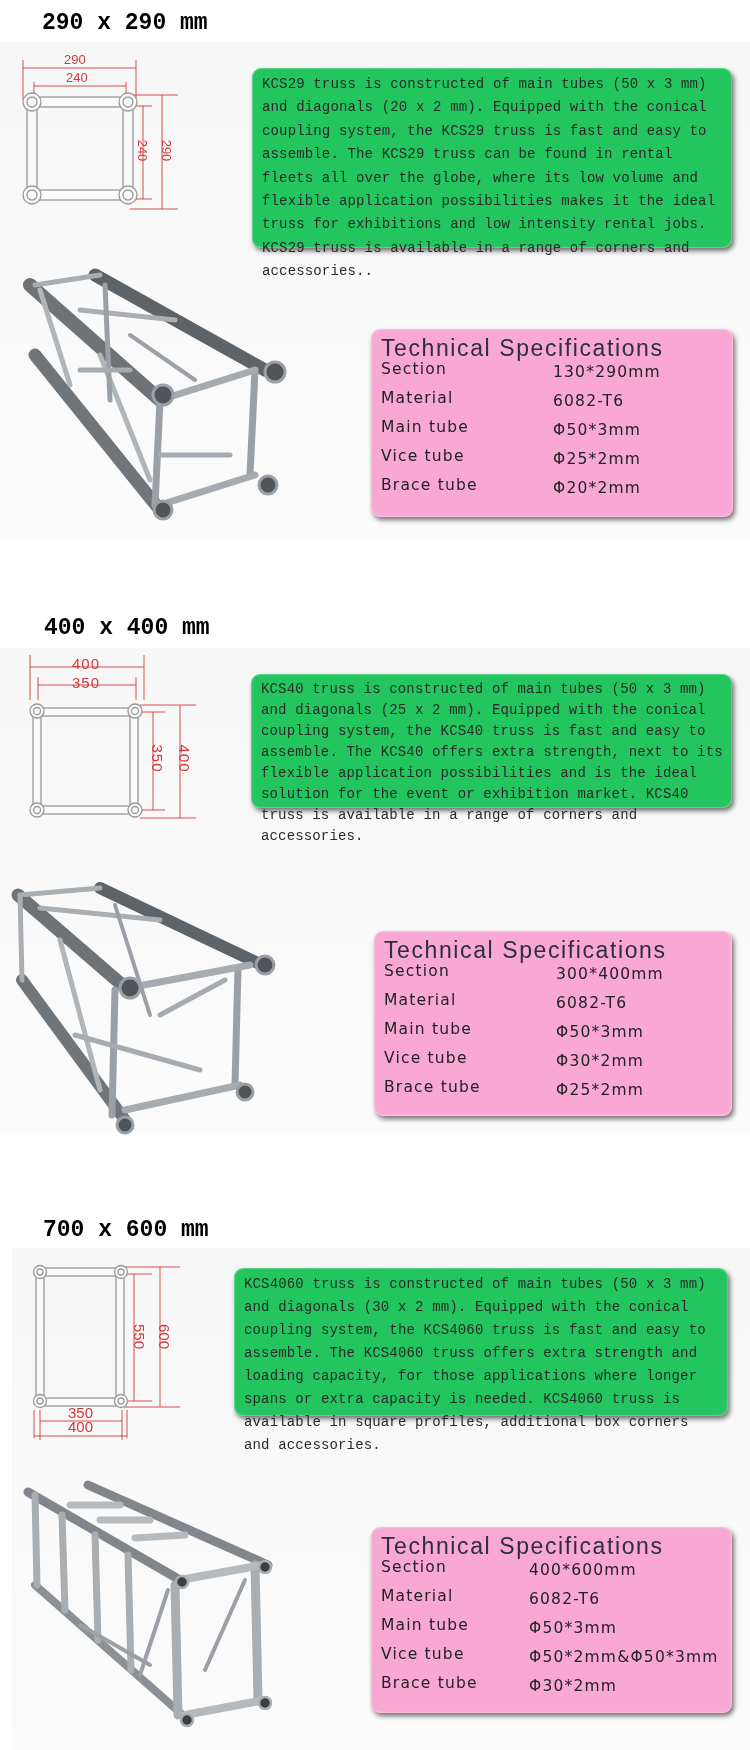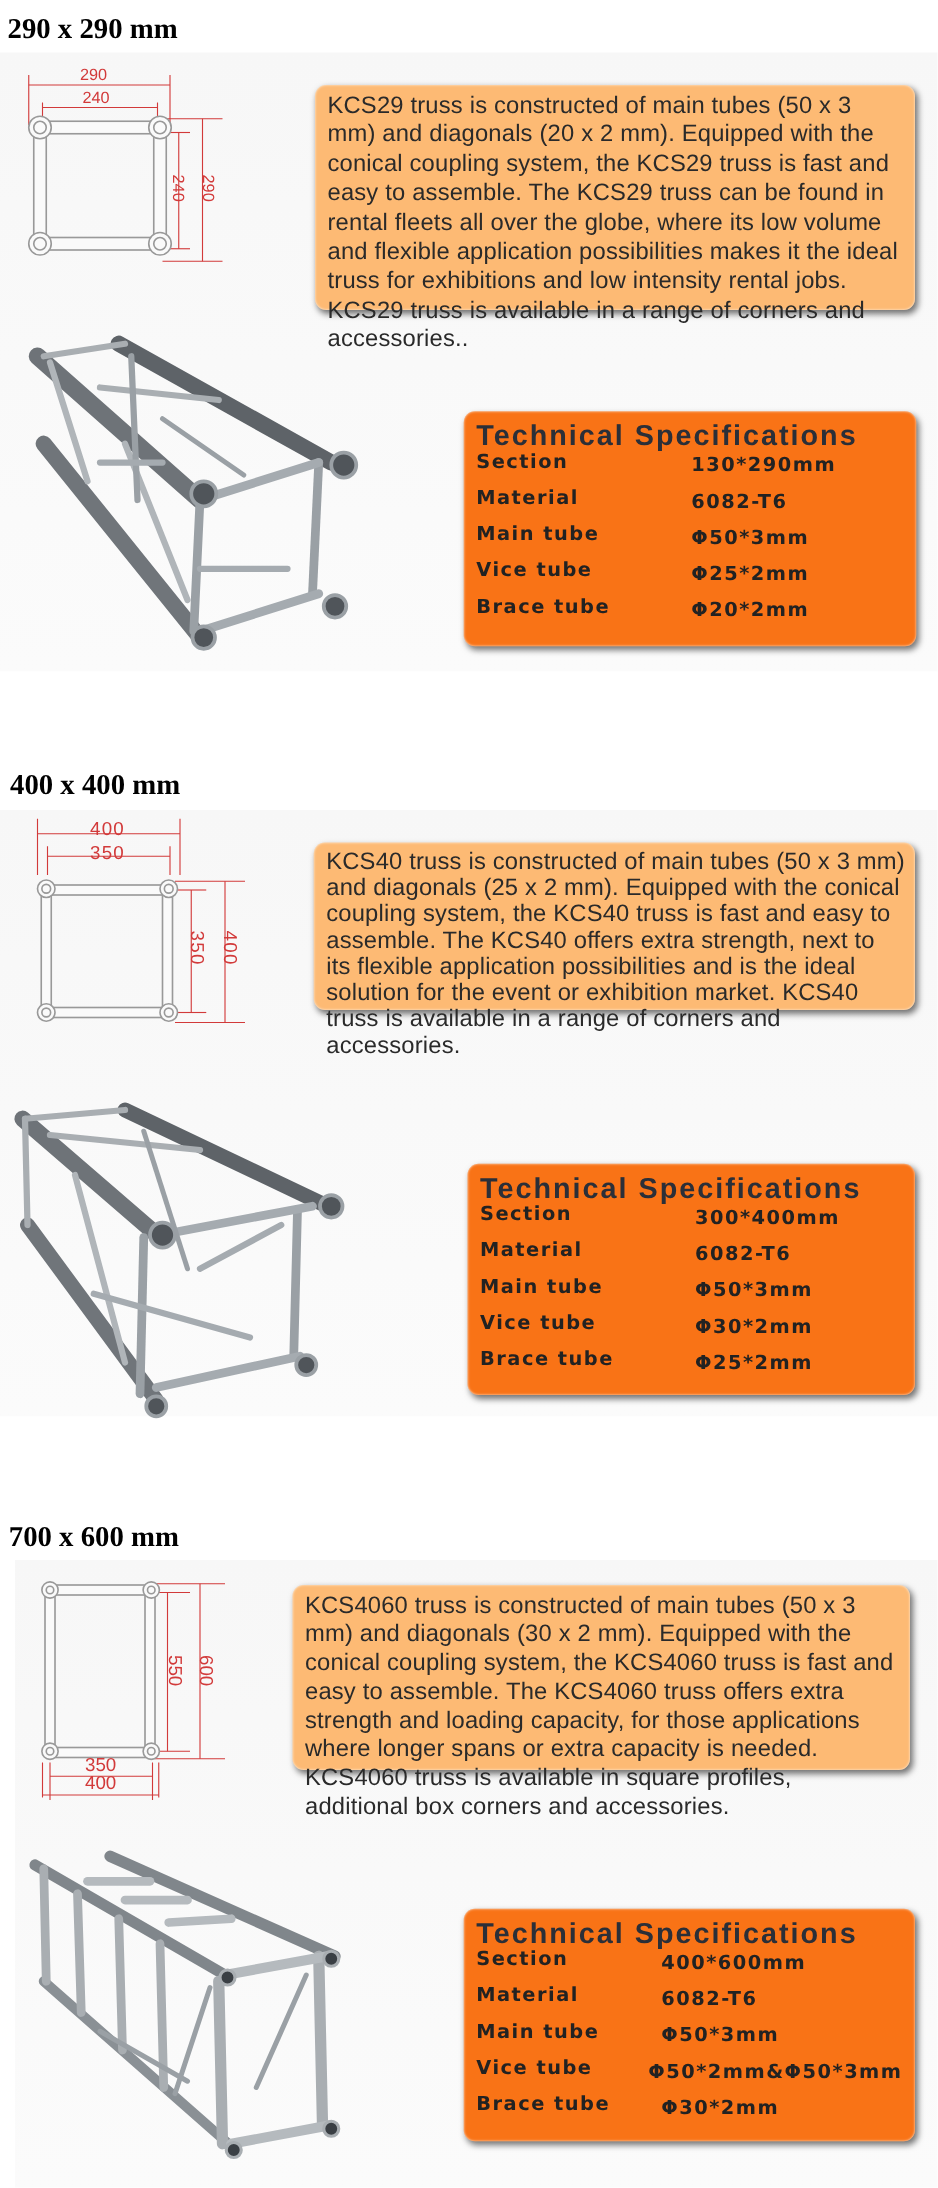--- a/index.html
+++ b/index.html
@@ -1,22 +1,22 @@
 <!DOCTYPE html>
 <html><head>
 <meta charset="utf-8">
 <style>
   html, body { margin:0; padding:0; }
   body { width:750px; height:1750px; background:#ffffff; position:relative; overflow:hidden; font-family:"Liberation Sans", sans-serif; }
   .abs { position:absolute; }
-  .heading { position:absolute; font-family:Liberation Serif, serif; font-weight:bold; font-size:23px; color:#000; white-space:nowrap; }
+  .heading { position:absolute; font-family:Liberation Mono, monospace; font-weight:bold; font-size:23px; color:#000; white-space:nowrap;margin-left:36px; }
   .panel-bg { position:absolute; background:linear-gradient(#f7f7f7,#fbfbfb); }
-  .desc { position:absolute; background:#fdba74; border-radius:9px; box-shadow:2px 3px 5px rgba(0,0,0,0.55), inset 0 0 2px rgba(255,255,255,0.9); color:#2a2a2a; font-family:Liberation Sans, sans-serif; font-size:19px; line-height:23.4px; padding:5px 8px 5px 10px; box-sizing:border-box; letter-spacing:0.15px; }
+  .desc { position:absolute; background:#22c55e; border-radius:9px; box-shadow:2px 3px 5px rgba(0,0,0,0.55), inset 0 0 2px rgba(255,255,255,0.9); color:#2a2a2a; font-family:Liberation Mono, monospace; font-size:14px; line-height:23.4px; padding:5px 8px 5px 10px; box-sizing:border-box; letter-spacing:0.15px; }
   .desc.tight { line-height:21px; }
-  .spec { position:absolute; background:#f97316; border-radius:9px; box-shadow:2px 3px 5px rgba(0,0,0,0.55), inset 0 0 2px rgba(255,255,255,0.9); box-sizing:border-box; padding:6px 10px; color:#222;font-weight:bold; }
+  .spec { position:absolute; background:#f9a8d4; border-radius:9px; box-shadow:2px 3px 5px rgba(0,0,0,0.55), inset 0 0 2px rgba(255,255,255,0.9); box-sizing:border-box; padding:6px 10px; color:#222; }
   .spec-title { font-family:"Liberation Sans", sans-serif; font-size:23px; letter-spacing:1.6px; color:#2b2f38; line-height:26px; margin-bottom:2px; }
   .spec-row { display:flex; height:29px; align-items:flex-start; font-family:"DejaVu Sans", sans-serif; font-size:15.5px; letter-spacing:1.2px; color:#222; }
   .spec-row .k { width:172px; position:relative; top:-3px; }
   .spec-row .v { white-space:nowrap; }
   .spec.wide .spec-row .k { width:148px; }
   svg { position:absolute; overflow:visible; }
 </style>
 </head>
 <body>
 

